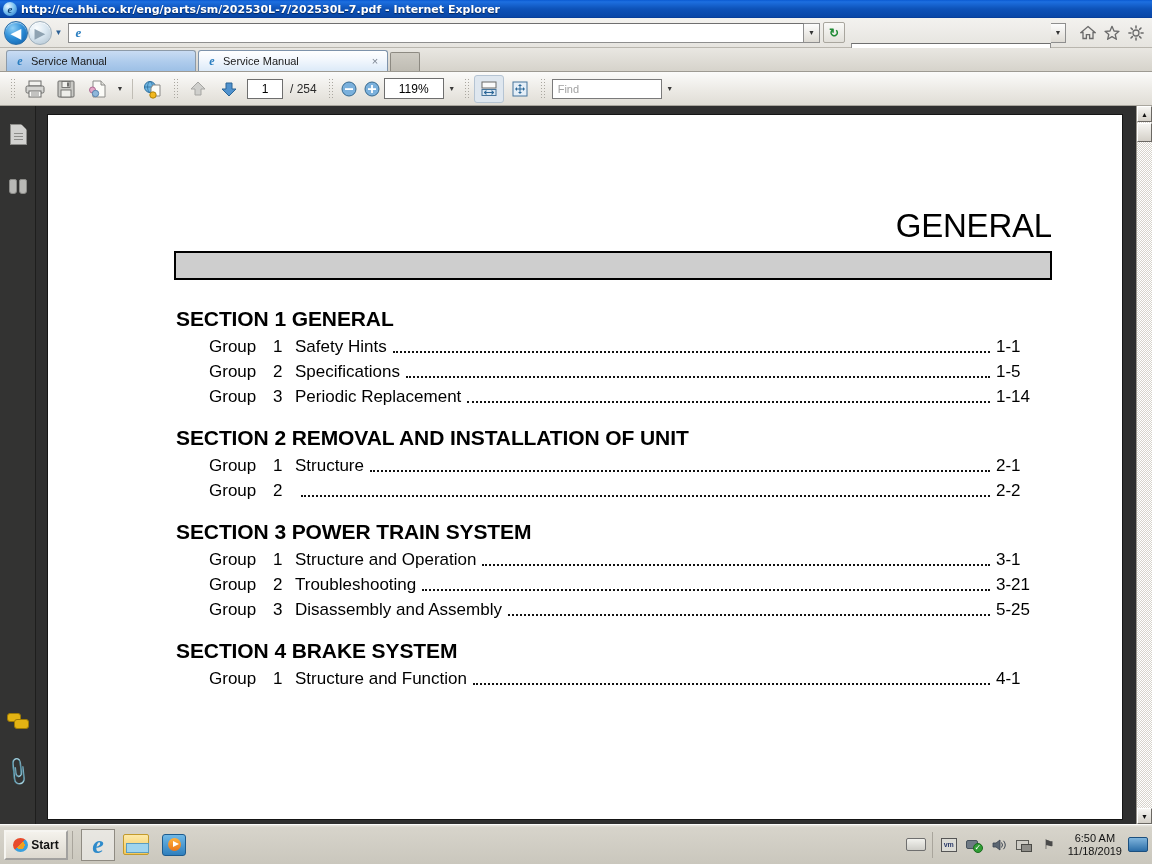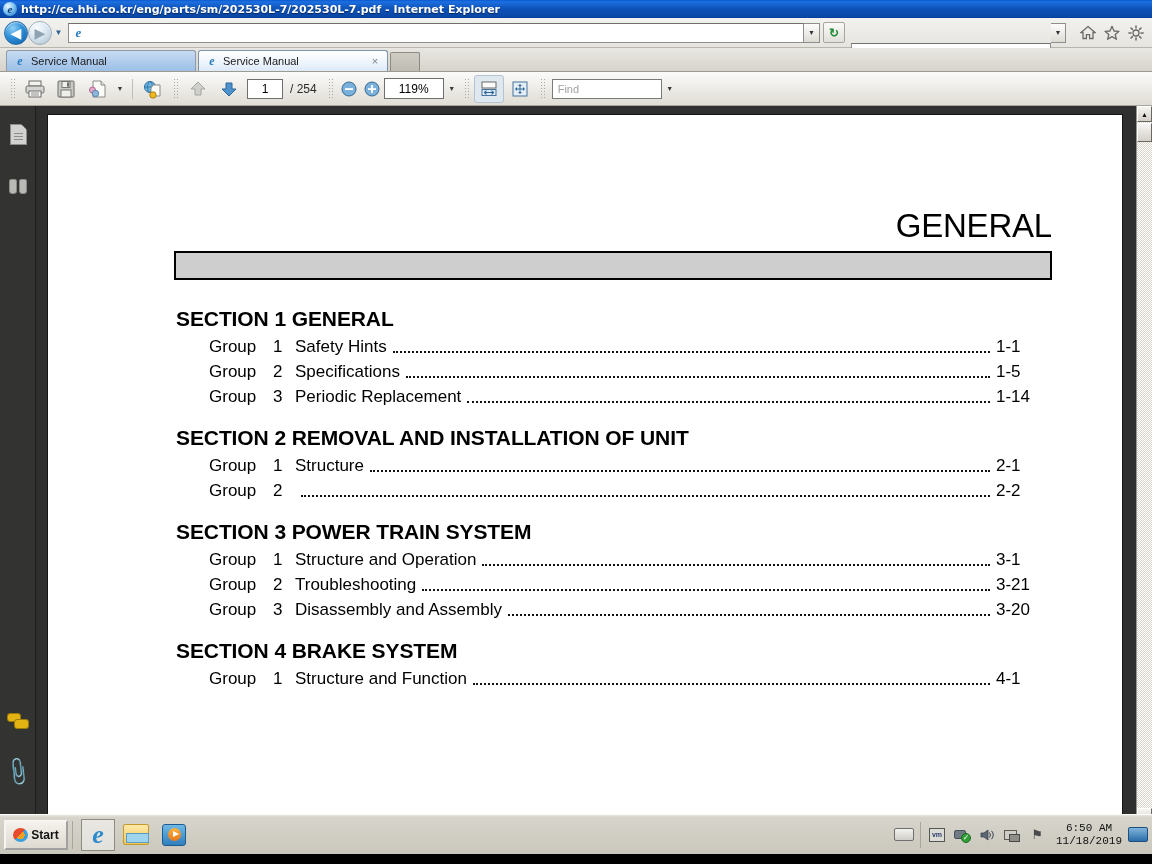--- a/index.html
+++ b/index.html
@@ -258,21 +258,21 @@
   .sb-up { top: 0; }
   .sb-down { bottom: 0; }
   .sb-thumb {
     position: absolute; left: 0; top: 17px; width: 15px; height: 19px;
     background: linear-gradient(to bottom,#f6f5f2,#d4d0c8);
     border: 1px solid #fff; border-right-color: #6b6863; border-bottom-color: #6b6863;
   }
 
   
   .taskbar {
-    position: absolute; left: 0; bottom: 10px; width: 1152px; height: 40px;
+    position: absolute; left: 0; bottom: 0; width: 1152px; height: 40px;
     background: linear-gradient(to bottom,#e8e6df 0%, #d7d4cb 6%, #cac7bd 100%);
     border-top: 1px solid #fbfbf9;
     display: flex; align-items: center; padding: 0 2px;
   }
   .startbtn {
     width: 64px; height: 30px; margin-left: 2px; flex: none;
     background: linear-gradient(to bottom,#f4f2ec,#ddd9d0);
     border: 2px outset #f6f5f1;
     display: flex; align-items: center; justify-content: center; gap: 3px;
   }
@@ -354,21 +354,21 @@
     content: ""; position: absolute; left: 0; top: 2px; width: 11px; height: 8px;
     background: #cfcdc6; border: 1px solid #5b5b56;
   }
   .net-ico::after {
     content: ""; position: absolute; right: 0; bottom: 0; width: 9px; height: 6px;
     background: #8e8d88; border: 1px solid #4a4a46;
   }
   .flag-ico { font-size: 13px; color: #4a4a4a; }
   .clock {
     text-align: center; font-size: 11px; color: #111; line-height: 13px;
-    margin: 0 6px 0 4px; white-space: nowrap; font-family: Liberation Mono, monospace;
+    margin: 0 6px 0 4px; white-space: nowrap;
   }
   .showdesk {
     width: 20px; height: 15px; background: linear-gradient(to bottom,#7fb4dc,#2c6ea8);
     border: 1px solid #1c4f7e; border-radius: 2px; margin-right: 2px;
   }
 </style>
 </head>
 <body>
 
 <div id="app">
@@ -639,21 +639,21 @@
                 <span class="grp-num">2</span>
                 <span class="grp-title">Troubleshooting</span>
                 <span class="dots"></span>
                 <span class="grp-page">3-21</span>
               </div>
               <div class="grp-row">
                 <span class="grp-word">Group</span>
                 <span class="grp-num">3</span>
                 <span class="grp-title">Disassembly and Assembly</span>
                 <span class="dots"></span>
-                <span class="grp-page">3-20</span>
+                <span class="grp-page">5-25</span>
               </div>
             </div>
 
             <div class="sec-block">
               <div class="sec-head">SECTION 4  BRAKE SYSTEM</div>
               <div class="grp-row">
                 <span class="grp-word">Group</span>
                 <span class="grp-num">1</span>
                 <span class="grp-title">Structure and Function</span>
                 <span class="dots"></span>

